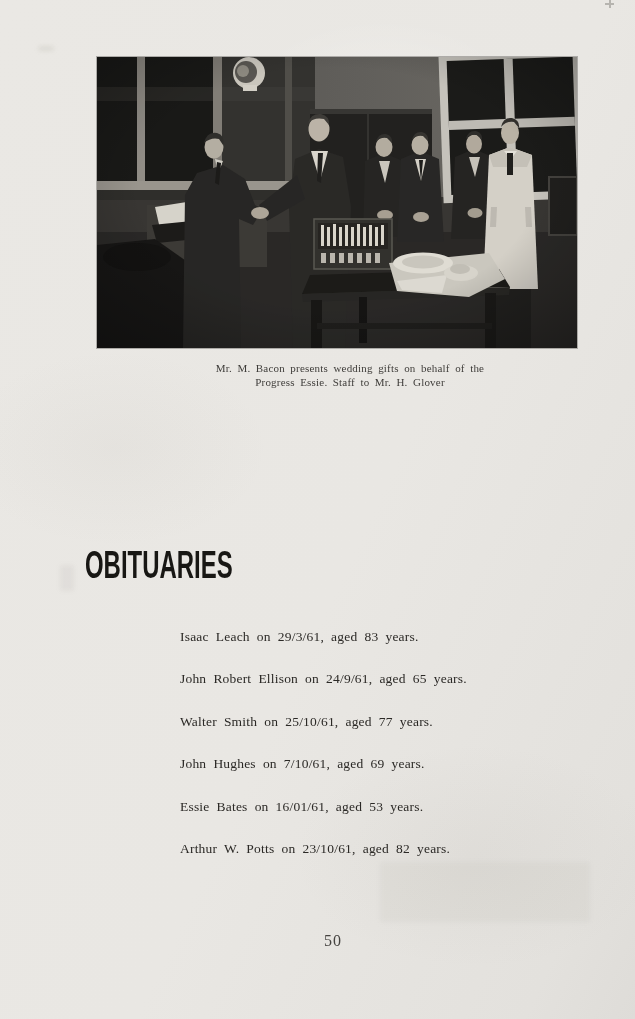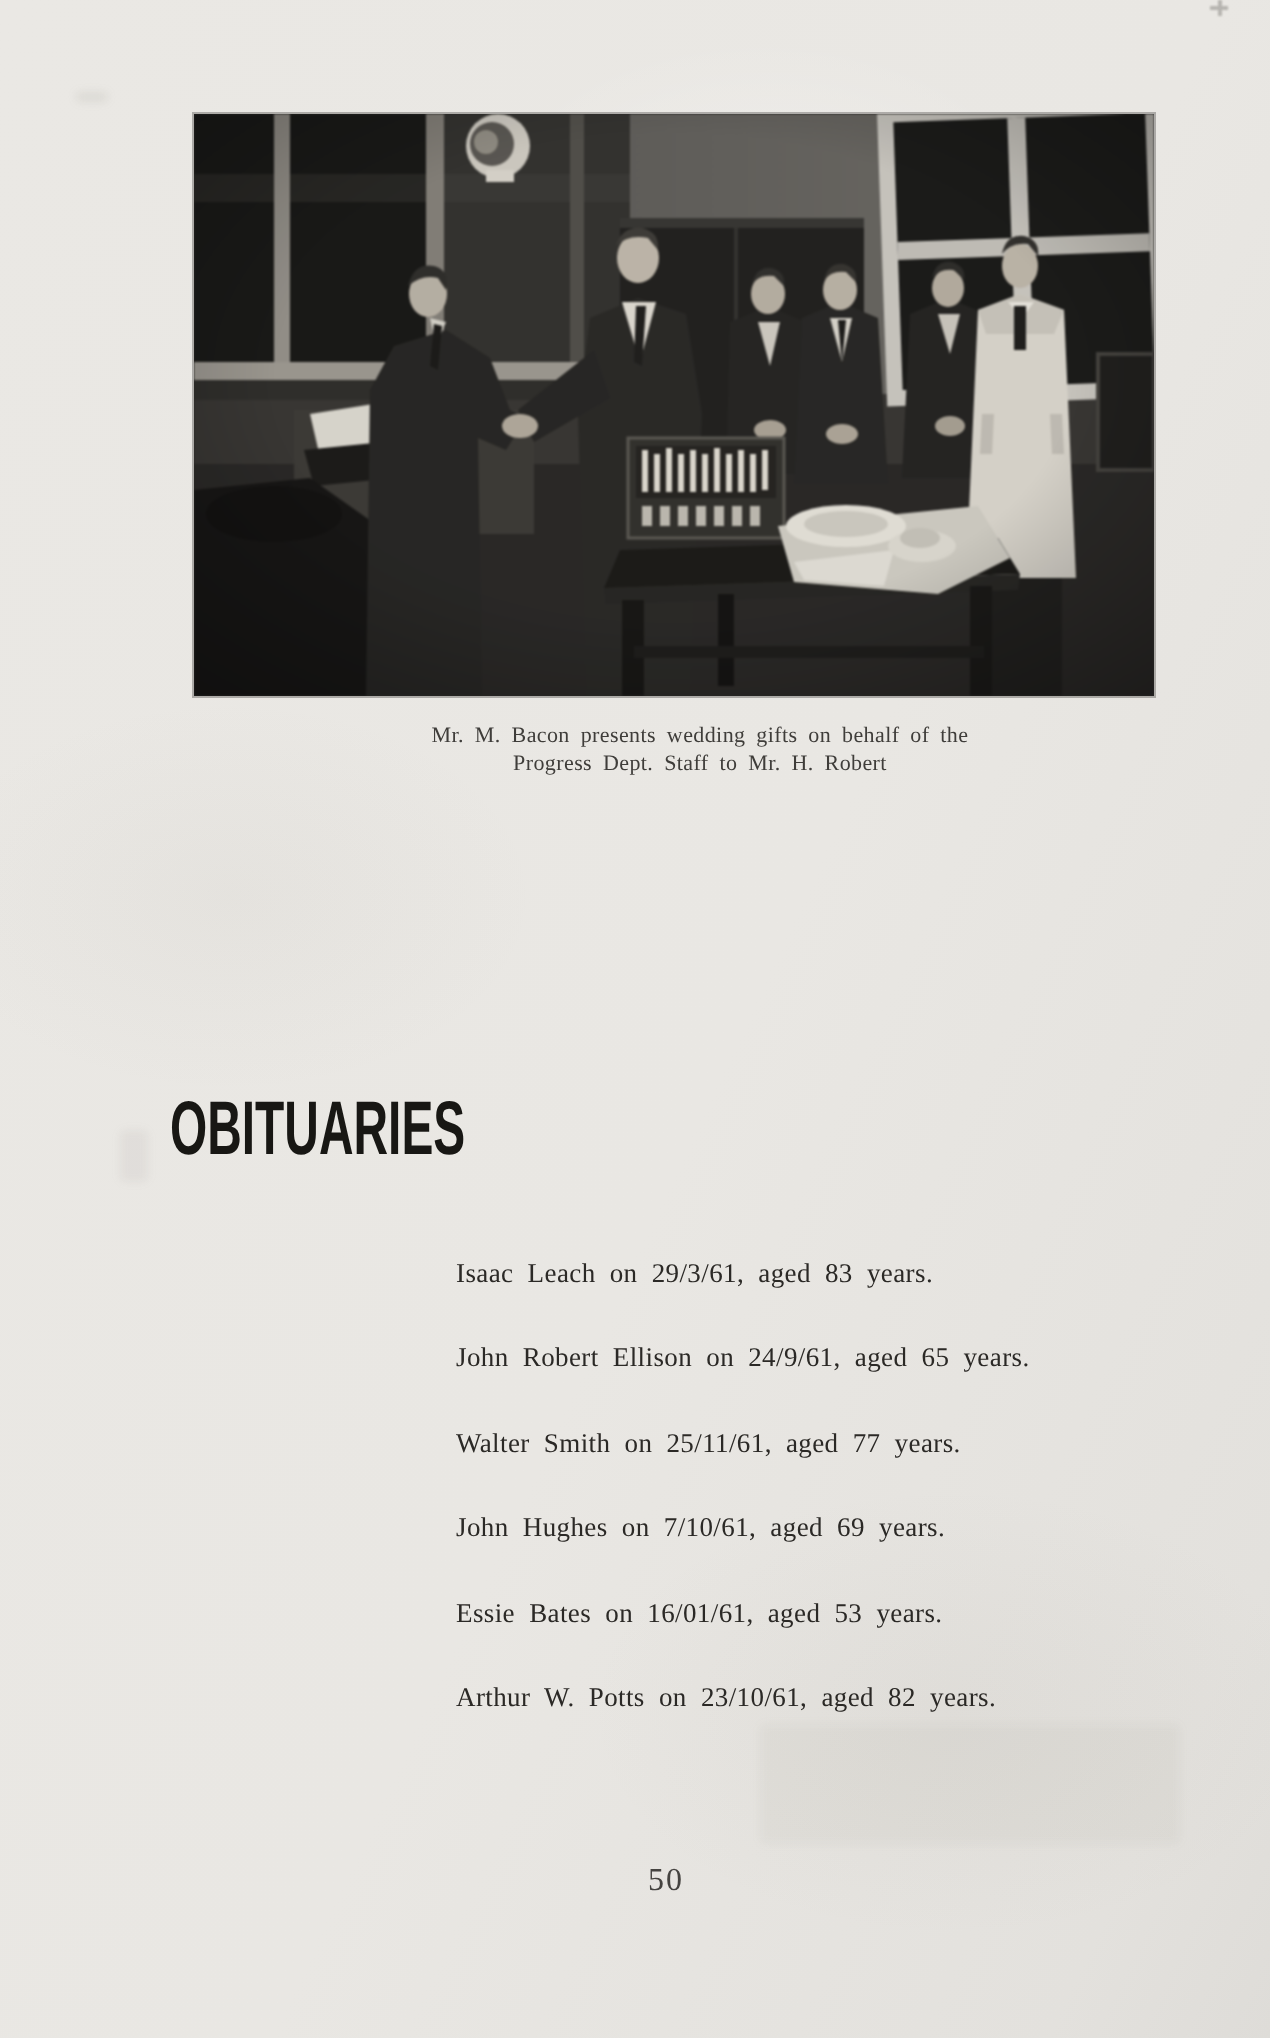--- a/index.html
+++ b/index.html
@@ -41,21 +41,20 @@
     white-space:nowrap;
   }
   .obit-list{
     position:absolute;left:180px;top:616px;width:430px;
     margin:0;padding:0;list-style:none;
   }
   .obit-list li{
     height:42.4px;line-height:42.4px;
     font-size:13.5px;color:#2b2926;word-spacing:3.5px;letter-spacing:.2px;
     white-space:nowrap;
-    margin-left:48px;
   }
   .page-number{
     position:absolute;left:300px;top:932px;width:66px;
     text-align:center;font-size:16px;color:#454340;letter-spacing:1px;
   }
   .corner-mark{
     position:absolute;left:605px;top:0px;width:9px;height:8px;
     background:
       linear-gradient(#8d8b86,#8d8b86) 0 3px/9px 2px no-repeat,
       linear-gradient(#8d8b86,#8d8b86) 4px 0/2px 8px no-repeat;
@@ -234,30 +233,30 @@
           <ellipse cx="326" cy="205" rx="21" ry="6.5" fill="#c8c5bc"></ellipse>
           <ellipse cx="364" cy="216" rx="17" ry="8" fill="#d6d3ca"></ellipse>
           <ellipse cx="363" cy="212" rx="10" ry="5" fill="#c0bdb4"></ellipse>
         </g>
 
         <rect x="0" y="0" width="480" height="291" fill="url(#vig)"></rect>
       </svg>
     </div>
     <figcaption class="caption">
       <span>Mr. M. Bacon presents wedding gifts on behalf of the</span><br>
-      <span>Progress Dept. Staff to Mr. H. Robert</span>
+      <span>Progress Essie. Staff to Mr. H. Glover</span>
     </figcaption>
   </figure>
 
   <h1 class="obit-heading">OBITUARIES</h1>
 
   <ul class="obit-list">
     <li>Isaac Leach on 29/3/61, aged 83 years.</li>
     <li>John Robert Ellison on 24/9/61, aged 65 years.</li>
-    <li>Walter Smith on 25/11/61, aged 77 years.</li>
+    <li>Walter Smith on 25/10/61, aged 77 years.</li>
     <li>John Hughes on 7/10/61, aged 69 years.</li>
     <li>Essie Bates on 16/01/61, aged 53 years.</li>
     <li>Arthur W. Potts on 23/10/61, aged 82 years.</li>
   </ul>
 
   <div class="page-number">50</div>
 
   <div class="corner-mark"></div>
   <div class="smudge smudge-a"></div>
   <div class="smudge smudge-b"></div>

